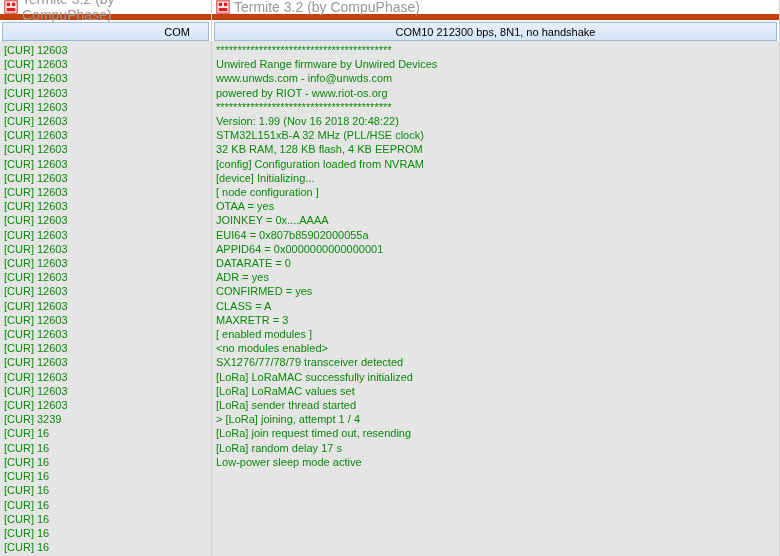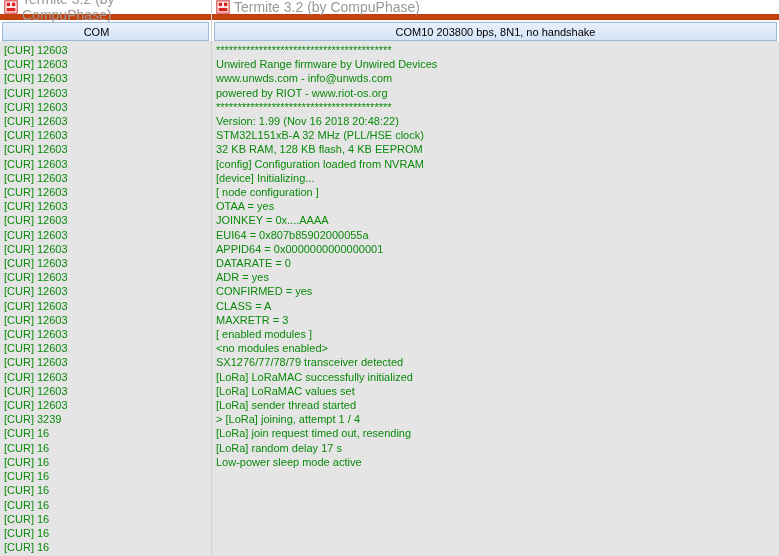--- a/index.html
+++ b/index.html
@@ -42,21 +42,21 @@
     background: linear-gradient(#e8f0fb, #d5e4f7);
     border: 1px solid #9bb7d9;
     display: flex;
     align-items: center;
     justify-content: center;
     color: #000;
     font-size: 11px;
     overflow: hidden;
     white-space: nowrap;
   }
-  .pane-left .conn-bar { padding-right: 18px; }
+  .pane-left .conn-bar { justify-content: flex-end; padding-right: 18px; }
   .terminal {
     flex: 1;
     overflow: hidden;
     background: #e5e5e5;
     padding: 2px 4px;
     font-family: Arial, sans-serif;
     font-size: 11px;
     line-height: 14.2px;
     color: #0a8a0a;
     white-space: pre;
@@ -86,16 +86,16 @@
   <div class="titlebar">
     <svg class="app-icon" viewBox="0 0 16 16">
       <rect x="1" y="1" width="14" height="14" fill="#fff" stroke="#c00" stroke-width="1"></rect>
       <rect x="3" y="3" width="4" height="4" fill="#d22"></rect>
       <rect x="9" y="3" width="4" height="4" fill="#d22"></rect>
       <rect x="3" y="9" width="10" height="4" fill="#d22"></rect>
     </svg>
     <span>Termite 3.2 (by CompuPhase)</span>
   </div>
   <div class="conn-bar">
-    <span>COM10 203800 bps, 8N1, no handshake</span>
+    <span>COM10 212300 bps, 8N1, no handshake</span>
   </div>
   <div class="terminal" id="term-right"><span class="line">*****************************************</span><span class="line">Unwired Range firmware by Unwired Devices</span><span class="line">www.unwds.com - info@unwds.com</span><span class="line">powered by RIOT - www.riot-os.org</span><span class="line">*****************************************</span><span class="line">Version: 1.99 (Nov 16 2018 20:48:22)</span><span class="line">STM32L151xB-A 32 MHz (PLL/HSE clock)</span><span class="line">32 KB RAM, 128 KB flash, 4 KB EEPROM</span><span class="line"></span><span class="line">[config] Configuration loaded from NVRAM</span><span class="line">[device] Initializing...</span><span class="line">[ node configuration ]</span><span class="line">OTAA = yes</span><span class="line">JOINKEY = 0x....AAAA</span><span class="line">EUI64 = 0x807b85902000055a</span><span class="line">APPID64 = 0x0000000000000001</span><span class="line">DATARATE = 0</span><span class="line">ADR = yes</span><span class="line">CONFIRMED = yes</span><span class="line">CLASS = A</span><span class="line">MAXRETR = 3</span><span class="line">[ enabled modules ]</span><span class="line">&lt;no modules enabled&gt;</span><span class="line">SX1276/77/78/79 transceiver detected</span><span class="line">[LoRa] LoRaMAC successfully initialized</span><span class="line">[LoRa] LoRaMAC values set</span><span class="line">[LoRa] sender thread started</span><span class="line">&gt; [LoRa] joining, attempt 1 / 4</span><span class="line">[LoRa] join request timed out, resending</span><span class="line">[LoRa] random delay 17 s</span><span class="line">Low-power sleep mode active</span></div>
 </div>
 
 </body></html>

